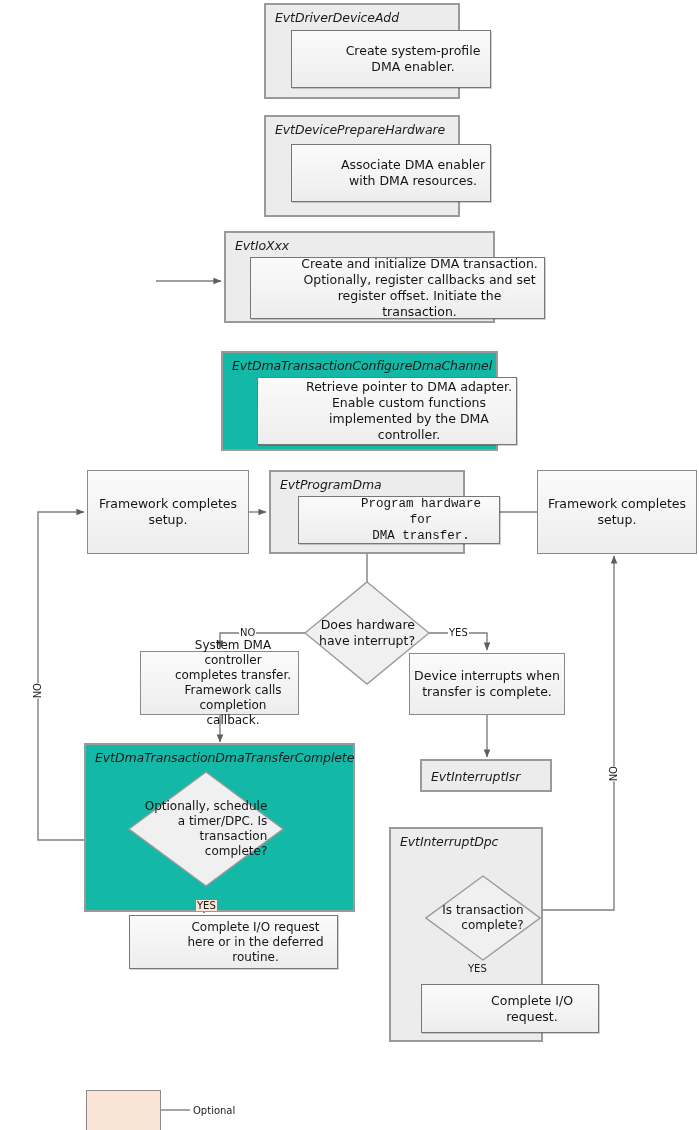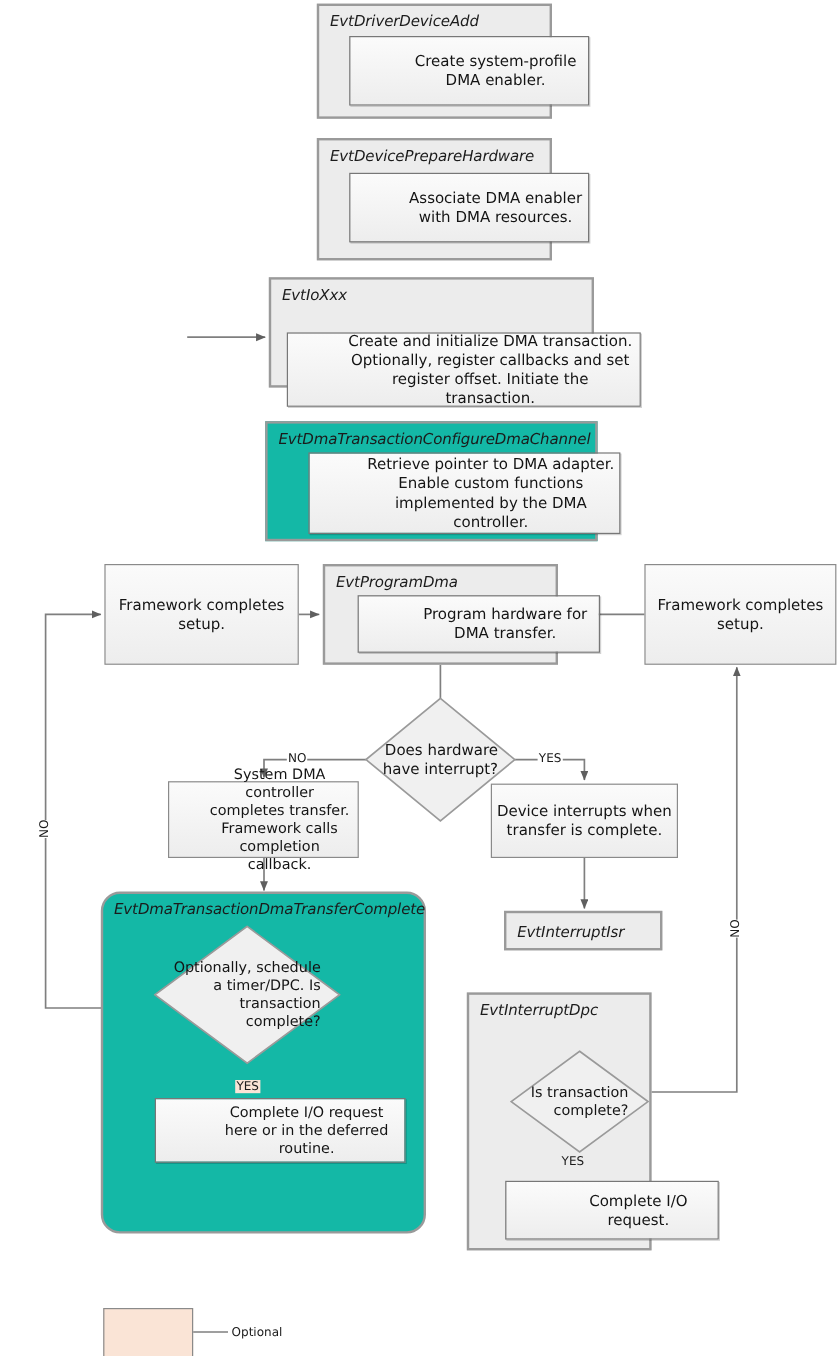--- a/index.html
+++ b/index.html
@@ -175,38 +175,38 @@
 
   <div class="node container" style="left:264px; top:115px; width:196px; height:102px;">
     <span class="container-title">EvtDevicePrepareHardware</span>
     <div class="box inner" style="position:absolute; left:25px; top:27px; width:146px; height:52px; white-space:pre-line;">Associate DMA enabler
 with DMA resources.</div>
   </div>
 
 
   <div class="node container" style="left:224px; top:231px; width:271px; height:92px;">
     <span class="container-title">EvtIoXxx</span>
-    <div class="box inner" style="position:absolute; left:13px; top:24px; width:241px; height:56px; white-space:pre-line;margin-top:20px;">Create and initialize DMA transaction.
+    <div class="box inner" style="position:absolute; left:24px; top:24px; width:241px; height:56px; white-space:pre-line;">Create and initialize DMA transaction.
 Optionally, register callbacks and set
 register offset. Initiate the transaction.</div>
   </div>
 
   <div class="node container optional" style="left:221px; top:351px; width:277px; height:100px;">
     <span class="container-title">EvtDmaTransactionConfigureDmaChannel</span>
     <div class="box inner" style="position:absolute; left:34px; top:24px; width:206px; height:62px; white-space:pre-line;">Retrieve pointer to DMA adapter.
 Enable custom functions
 implemented by the DMA controller.</div>
   </div>
 
   <div class="node box" style="left:87px; top:470px; width:162px; height:84px; white-space:pre-line;">Framework completes
 setup.</div>
 
   <div class="node container" style="left:269px; top:470px; width:196px; height:84px;">
     <span class="container-title">EvtProgramDma</span>
-    <div class="box inner" style="position:absolute; left:27px; top:24px; width:148px; height:42px; white-space:pre-line;">Program hardware for
+    <div class="box inner" style="position:absolute; left:27px; top:24px; width:148px; height:42px; white-space:pre-line;font-family:Liberation Mono, monospace;">Program hardware for
 DMA transfer.</div>
   </div>
 
   <div class="node box" style="left:537px; top:470px; width:160px; height:84px; white-space:pre-line;">Framework completes
 setup.</div>
 
   <div class="diamond" style="left:304px; top:581px; width:126px; height:104px;">
     <svg class="dshape" viewBox="0 0 126 104" preserveAspectRatio="none">
       <polygon points="63,1 125,52 63,103 1,52" fill="#f0f0f0" stroke="#9a9a9a" stroke-width="1.4"></polygon>
     </svg>
@@ -217,21 +217,21 @@
   <span class="edge-label" style="left:448px; top:627px;">YES</span>
 
   <div class="node box" style="left:140px; top:651px; width:159px; height:64px; white-space:pre-line; font-size:12px; line-height:15px;padding-left:31px;">System DMA controller
 completes transfer.
 Framework calls
 completion callback.</div>
 
   <div class="node box" style="left:409px; top:653px; width:156px; height:62px; white-space:pre-line;">Device interrupts when
 transfer is complete.</div>
 
-  <div class="node container optional" style="left:84px; top:743px; width:271px; height:285px;border-radius:16px;">
+  <div class="node container optional" style="left:84px; top:743px; width:271px; height:169px;">
     <span class="container-title">EvtDmaTransactionDmaTransferComplete</span>
 
     <div class="diamond" style="left:42px; top:26px; width:156px; height:116px;">
       <svg class="dshape" viewBox="0 0 156 116" preserveAspectRatio="none">
         <polygon points="78,1 155,58 78,115 1,58" fill="#f0f0f0" stroke="#9a9a9a" stroke-width="1.4"></polygon>
       </svg>
       <div class="dlabel" style="white-space:pre-line; font-size:12px; line-height:15px;">Optionally, schedule
 a timer/DPC.  Is
 transaction
 complete?</div>

